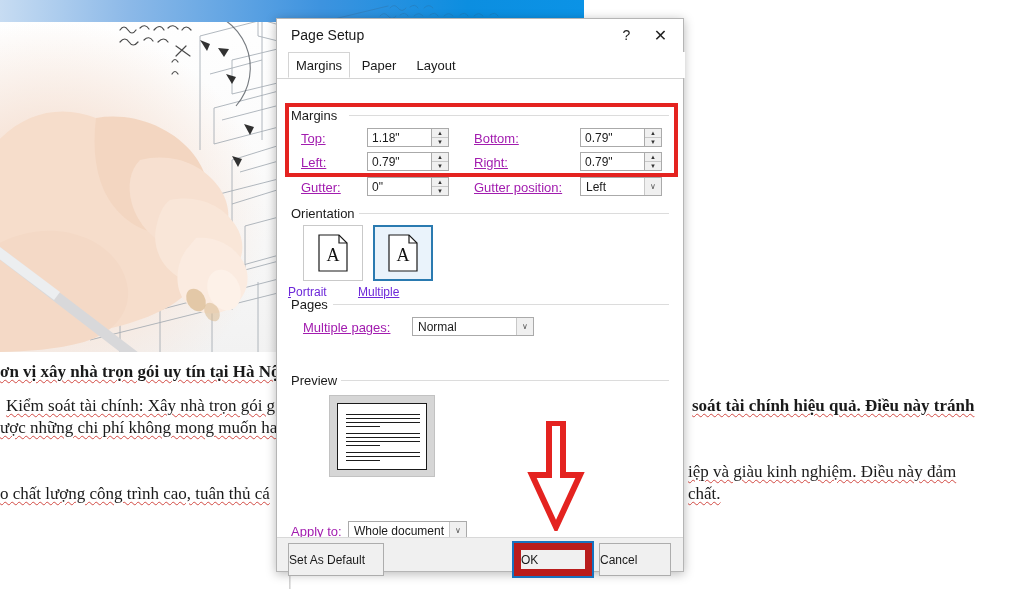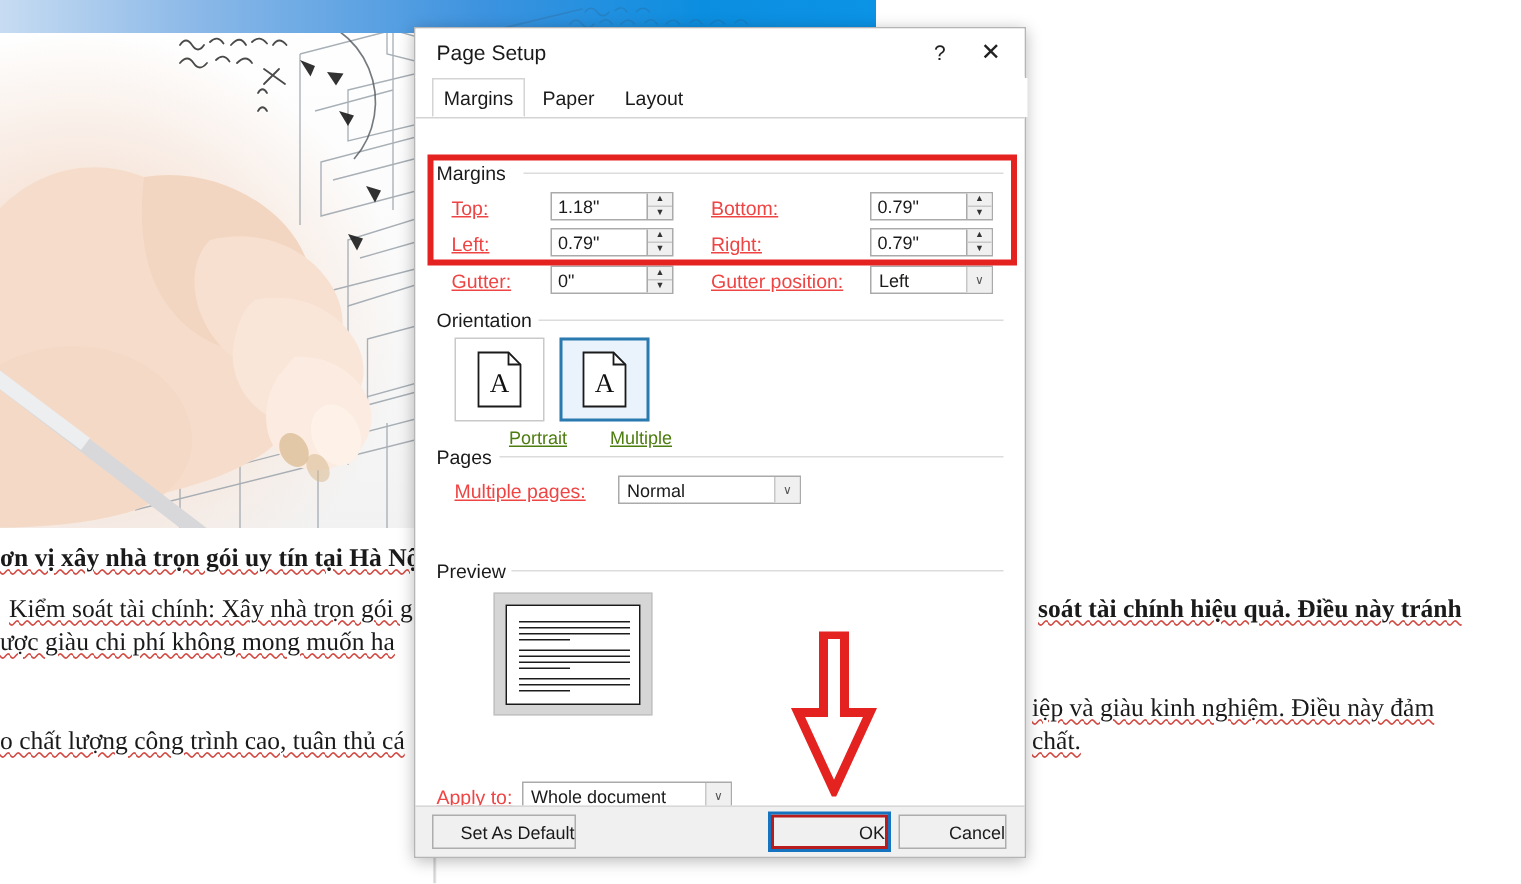--- a/index.html
+++ b/index.html
@@ -103,21 +103,21 @@
   
   .grp-label {
     position:absolute; font-size:13px; color:#1a1a1a; background:#fff;
     padding-right:6px;
   }
   .grp-rule {
     position:absolute; height:1px; background:#dcdcdc;
   }
 
   .lbl {
-    position:absolute; font-size:13px; color:#ef4444; white-space:nowrap;
+    position:absolute; font-size:13px; color:#a21caf; white-space:nowrap;
   }
   .lbl u { text-decoration: underline; }
 
   
   .field {
     position:absolute; height:19px; display:flex;
     border:1px solid #aaaaaa; background:#ffffff;
   }
   .field .val {
     flex:1; font-size:12px; color:#1a1a1a;
@@ -147,47 +147,47 @@
   
   .orient-btn {
     position:absolute; width:60px; height:56px;
     background:#ffffff; border:1px solid #c9c9c9;
     display:flex; align-items:center; justify-content:center;
   }
   .orient-btn.sel {
     border:2px solid #2a7ab0; background:#eaf3fb;
   }
   .orient-cap {
-    position:absolute; font-size:12px; color:#4d7c0f; text-align:right; width:90px;
+    position:absolute; font-size:12px; color:#6d28d9; text-align:left; width:90px;
   }
 
   
   .preview-box {
     position:absolute; left:328px; top:385px; width:106px; height:82px;
     background:#d6d6d6; border:1px solid #c2c2c2;
     display:flex; align-items:center; justify-content:center;
   }
   .preview-page {
     width:90px; height:67px; background:#ffffff; border:1px solid #1a1a1a;
     position:relative; overflow:hidden;
   }
   .pv-line { position:absolute; height:1px; background:#1c1c1c; left:8px; }
 
   
   .bottombar {
     position:absolute; left:0; top:518px; width:406px; height:34px;
     background:#f0f0f0; border-top:1px solid #d8d8d8;
   }
   .btn {
-    position:absolute; height:23px;
+    position:absolute; height:33px;
     background:#f0f0f0; border:1px solid #adadad;
     font-size:12px; color:#1a1a1a;
-    display:flex; align-items:center; justify-content:flex-end;
-  }
-  .btn.focus { border:2px solid #b91c1c; outline:2px solid #1673c0; outline-offset:0px; }
+    display:flex; align-items:center; justify-content:flex-start;
+  }
+  .btn.focus { border:7px solid #b91c1c; outline:2px solid #1673c0; outline-offset:0px; }
 
   
   .red-rect {
     position:absolute; left:285px; top:103px; width:393px; height:74px;
     border:4px solid #e42320; z-index: 50;
   }
   .red-arrow { position:absolute; left:516px; top:421px; z-index:50; }
 </style>
 </head>
 <body>
@@ -284,21 +284,21 @@
         <path d="M60 6 q4 -5 8 0 t8 0 M80 5 q5 -4 8 1 M94 6 q5 -5 9 0"></path>
         <path d="M50 14 q4 -5 8 0 t8 0 M70 13 q5 -4 8 1 M84 14 q5 -5 9 0 M100 13 q5 -4 8 1 M114 14 q5 -5 9 0 M130 13 q5 -4 8 1 M144 14 q5 -5 9 0 M160 13 q5 -4 8 1"></path>
         <path d="M0 18 L58 4"></path>
       </g>
     </svg>
   </div>
 
   <div class="doc">
     <div class="doc-line doc-head" style="left:0px;  top:10px;"><span class="sq">ơn vị xây nhà trọn gói uy tín tại Hà Nộ</span></div>
     <div class="doc-line doc-body" style="left:6px;  top:44px;"><span class="sq">Kiểm soát tài chính: Xây nhà trọn gói g</span></div>
-    <div class="doc-line doc-body" style="left:0px;  top:66px;"><span class="sq">ược giàu chi phí không mong muốn ha</span></div>
+    <div class="doc-line doc-body" style="left:0px;  top:66px;"><span class="sq">ược những chi phí không mong muốn ha</span></div>
     <div class="doc-line doc-body" style="left:0px;  top:132px;"><span class="sq">o chất lượng công trình cao, tuân thủ cá</span></div>
     <div class="doc-line doc-body" style="left:692px;top:44px;font-weight:bold;"><span class="sq">soát tài chính hiệu quả. Điều này tránh</span></div>
     <div class="doc-line doc-body" style="left:688px;top:110px;"><span class="sq">iệp và giàu kinh nghiệm. Điều này đảm</span></div>
     <div class="doc-line doc-body" style="left:688px;top:132px;"><span class="sq">chất.</span></div>
   </div>
   <div class="page-edge"></div>
 
   <div class="dialog">
 
     <div class="titlebar">
@@ -396,21 +396,21 @@
       <div class="lbl" style="left:26px; top:241px;"><u>Multiple pages:</u></div>
       <div class="combo" style="left:135px; top:238px; width:122px;">
         <div class="val">Normal</div>
         <div class="arw">∨</div>
       </div>
 
       <div class="grp-label" style="left:14px; top:294px;">Preview</div>
       <div class="grp-rule" style="left:64px; top:301px; width:328px;"></div>
 
       <div class="lbl" style="left:14px; top:445px;"><u>Apply to:</u></div>
-      <div class="combo" style="left:71px; top:442px; width:140px;">
+      <div class="combo" style="left:71px; top:442px; width:119px;">
         <div class="val">Whole document</div>
         <div class="arw">∨</div>
       </div>
     </div>
 
     <div class="preview-box" style="left:52px; top:376px;">
       <div class="preview-page">
         <div class="pv-line" style="top:10px; width:74px;"></div>
         <div class="pv-line" style="top:14px; width:74px;"></div>
         <div class="pv-line" style="top:18px; width:74px;"></div>

